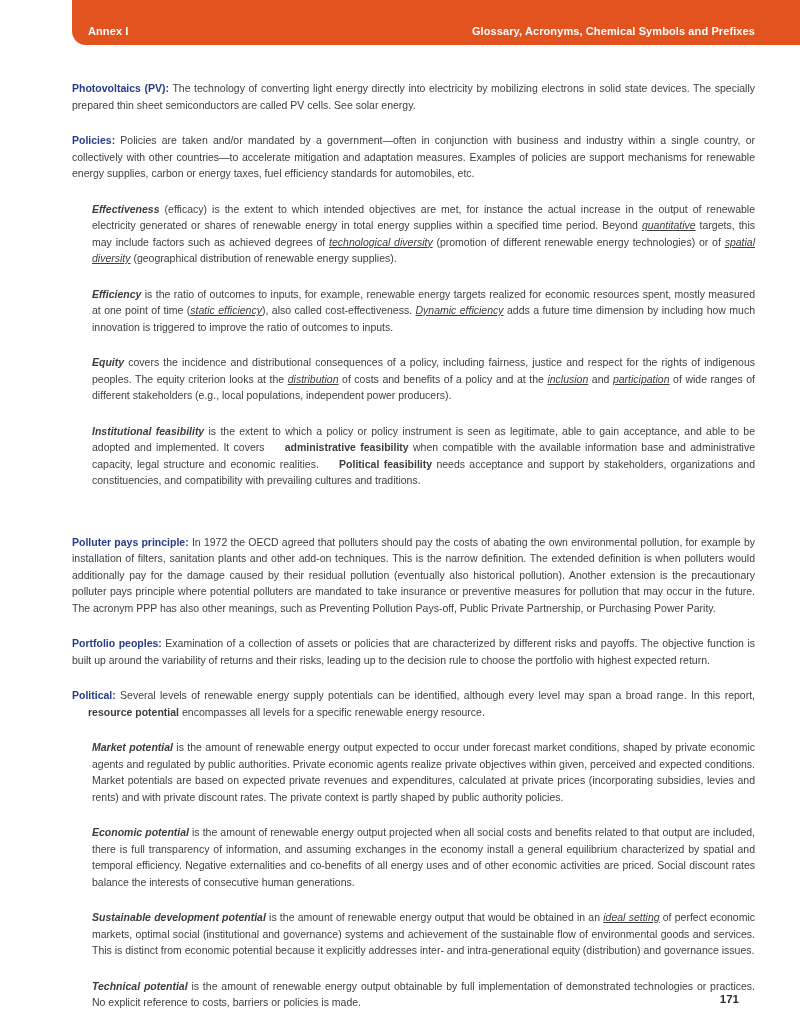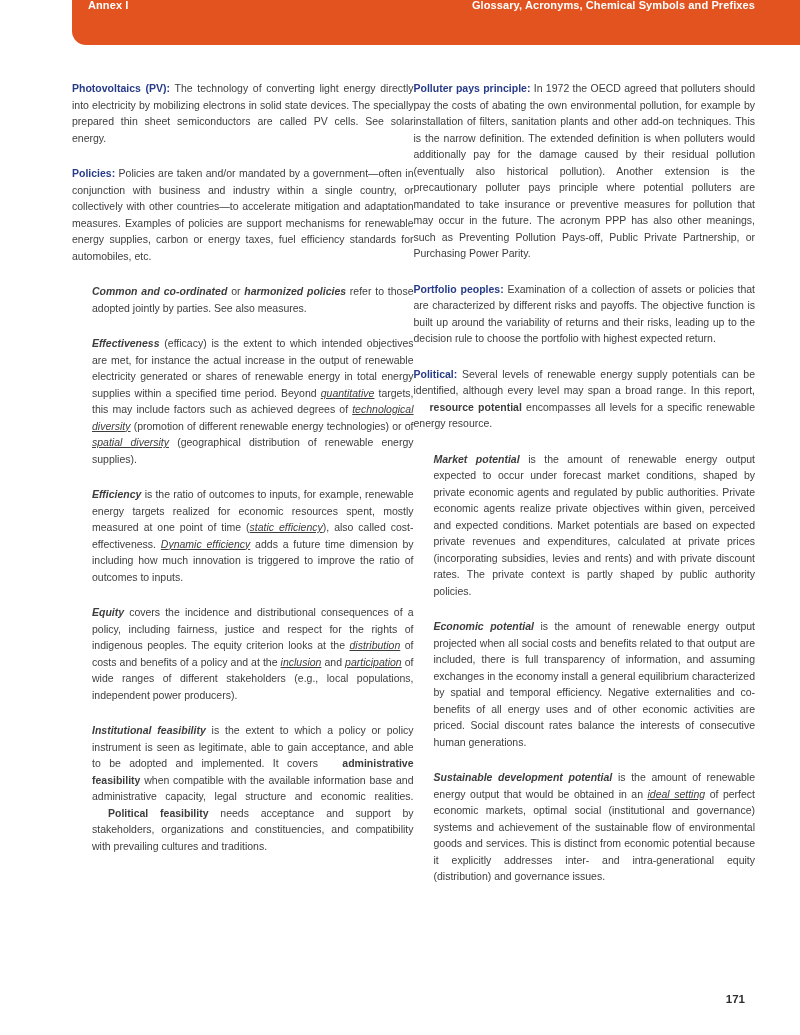--- a/index.html
+++ b/index.html
@@ -8,77 +8,77 @@
     width:800px;height:1035px;
     background:#ffffff;
     font-family:"Liberation Sans",sans-serif;
     overflow:hidden;
   }
   
   .topbar{
     position:absolute;top:0;left:72px;right:0;height:45px;
     background:var(--header-bg,#E2531F);
     border-bottom-left-radius:14px;
-    display:flex;justify-content:space-between;align-items:flex-start;
+    display:flex;justify-content:space-between;align-items:flex-end;
     padding:0 45px 8px 16px;
     box-sizing:border-box;
   }
   .topbar span{
     color:#ffffff;font-size:11px;font-weight:bold;line-height:1;
     letter-spacing:.1px;white-space:nowrap;
   }
   
   .content{
     position:absolute;top:80px;left:72px;right:45px;
-    display:flex;
+    display:flex;gap:26px;flex-direction:column;
   }
   .col{flex:1 1 0;min-width:0;}
   .para{
     margin:0 0 19px 0;
     font-size:10.5px;line-height:16.5px;
     color:var(--body-color,#3d3d3d);
     text-align:justify;
     hyphens:auto;-webkit-hyphens:auto;
   }
   .para.indent{margin-left:20px;}
   .seg-t{color:var(--term-color,#273B89);font-weight:bold;}
   .seg-b{font-weight:bold;margin-left:16px;}
   .seg-bi{font-weight:bold;font-style:italic;}
   .seg-i{font-style:italic;text-decoration:underline;}
   
   .pagenum{
-    position:absolute;top:994px;right:55px;
+    position:absolute;top:994px;right:61px;
     font-size:11.5px;font-weight:bold;color:#2f2f2f;line-height:1;
   }
 </style>
 </head>
 <body>
 
 <div class="page">
 
   <header class="topbar">
     <span>Annex I</span>
     <span>Glossary, Acronyms, Chemical Symbols and Prefixes</span>
   </header>
 
   <main class="content">
     <section class="col" id="col-left">
         <p class="para"><span class="seg-t">Photovoltaics (PV):</span><span> The technology of converting light energy directly into electricity by mobilizing electrons in solid state devices. The specially prepared thin sheet semiconductors are called PV cells. See solar energy.</span></p>
         <p class="para"><span class="seg-t">Policies:</span><span> Policies are taken and/or mandated by a government—often in conjunction with business and industry within a single country, or collectively with other countries—to accelerate mitigation and adaptation measures. Examples of policies are support mechanisms for renewable energy supplies, carbon or energy taxes, fuel efficiency standards for automobiles, etc.</span></p>
-        <p class="para indent"><span class="seg-bi">Common and co-ordinated</span><span> or </span><span class="seg-bi">harmonized policies</span><span> refer to those adopted jointly by parties. See also measures.</span></p>
         <p class="para indent"><span class="seg-bi">Effectiveness</span><span> (efficacy) is the extent to which intended objectives are met, for instance the actual increase in the output of renewable electricity generated or shares of renewable energy in total energy supplies within a specified time period. Beyond </span><span class="seg-i">quantitative</span><span> targets, this may include factors such as achieved degrees of </span><span class="seg-i">technological diversity</span><span> (promotion of different renewable energy technologies) or of </span><span class="seg-i">spatial diversity</span><span> (geographical distribution of renewable energy supplies).</span></p>
         <p class="para indent"><span class="seg-bi">Efficiency</span><span> is the ratio of outcomes to inputs, for example, renewable energy targets realized for economic resources spent, mostly measured at one point of time (</span><span class="seg-i">static efficiency</span><span>), also called cost-effectiveness. </span><span class="seg-i">Dynamic efficiency</span><span> adds a future time dimension by including how much innovation is triggered to improve the ratio of outcomes to inputs.</span></p>
         <p class="para indent"><span class="seg-bi">Equity</span><span> covers the incidence and distributional consequences of a policy, including fairness, justice and respect for the rights of indigenous peoples. The equity criterion looks at the </span><span class="seg-i">distribution</span><span> of costs and benefits of a policy and at the </span><span class="seg-i">inclusion</span><span> and </span><span class="seg-i">participation</span><span> of wide ranges of different stakeholders (e.g., local populations, independent power producers).</span></p>
         <p class="para indent"><span class="seg-bi">Institutional feasibility</span><span> is the extent to which a policy or policy instrument is seen as legitimate, able to gain acceptance, and able to be adopted and implemented. It covers </span><span class="seg-b">administrative feasibility</span><span> when compatible with the available information base and administrative capacity, legal structure and economic realities. </span><span class="seg-b">Political feasibility</span><span> needs acceptance and support by stakeholders, organizations and constituencies, and compatibility with prevailing cultures and traditions.</span></p>
       </section>
     <section class="col" id="col-right">
         <p class="para"><span class="seg-t">Polluter pays principle:</span><span> In 1972 the OECD agreed that polluters should pay the costs of abating the own environmental pollution, for example by installation of filters, sanitation plants and other add-on techniques. This is the narrow definition. The extended definition is when polluters would additionally pay for the damage caused by their residual pollution (eventually also historical pollution). Another extension is the precautionary polluter pays principle where potential polluters are mandated to take insurance or preventive measures for pollution that may occur in the future. The acronym PPP has also other meanings, such as Preventing Pollution Pays-off, Public Private Partnership, or Purchasing Power Parity.</span></p>
         <p class="para"><span class="seg-t">Portfolio peoples:</span><span> Examination of a collection of assets or policies that are characterized by different risks and payoffs. The objective function is built up around the variability of returns and their risks, leading up to the decision rule to choose the portfolio with highest expected return.</span></p>
         <p class="para"><span class="seg-t">Political:</span><span> Several levels of renewable energy supply potentials can be identified, although every level may span a broad range. In this report, </span><span class="seg-b">resource potential</span><span> encompasses all levels for a specific renewable energy resource.</span></p>
         <p class="para indent"><span class="seg-bi">Market potential</span><span> is the amount of renewable energy output expected to occur under forecast market conditions, shaped by private economic agents and regulated by public authorities. Private economic agents realize private objectives within given, perceived and expected conditions. Market potentials are based on expected private revenues and expenditures, calculated at private prices (incorporating subsidies, levies and rents) and with private discount rates. The private context is partly shaped by public authority policies.</span></p>
         <p class="para indent"><span class="seg-bi">Economic potential</span><span> is the amount of renewable energy output projected when all social costs and benefits related to that output are included, there is full transparency of information, and assuming exchanges in the economy install a general equilibrium characterized by spatial and temporal efficiency. Negative externalities and co-benefits of all energy uses and of other economic activities are priced. Social discount rates balance the interests of consecutive human generations.</span></p>
         <p class="para indent"><span class="seg-bi">Sustainable development potential</span><span> is the amount of renewable energy output that would be obtained in an </span><span class="seg-i">ideal setting</span><span> of perfect economic markets, optimal social (institutional and governance) systems and achievement of the sustainable flow of environmental goods and services. This is distinct from economic potential because it explicitly addresses inter- and intra-generational equity (distribution) and governance issues.</span></p>
+        <p class="para indent"><span class="seg-bi">Technical potential</span><span> is the amount of renewable energy output obtainable by full implementation of demonstrated technologies or practices. No explicit reference to costs, barriers or policies is made.</span></p>
       </section>
   </main>
 
   <span class="pagenum">171</span>
 
 </div>
 
 </body></html>

